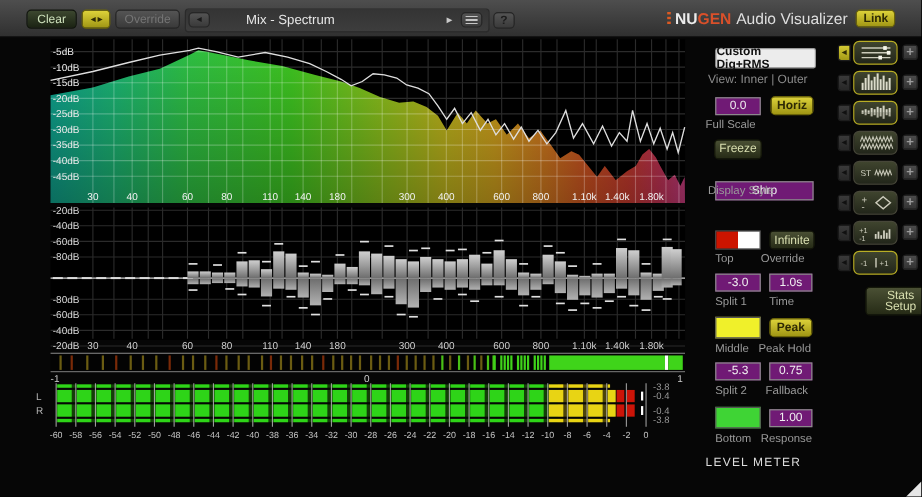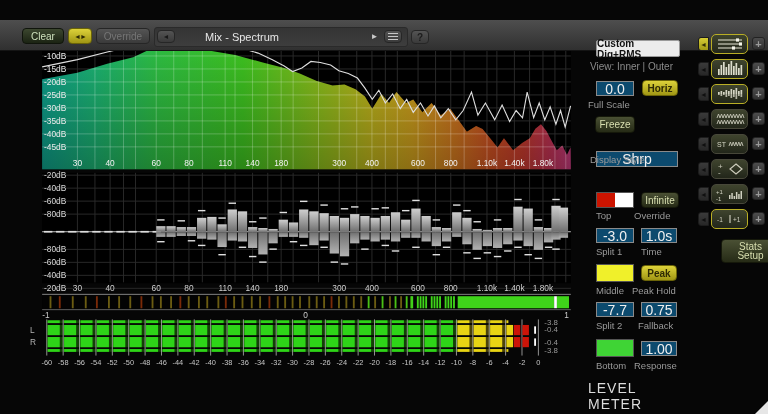--- a/index.html
+++ b/index.html
@@ -1,30 +1,30 @@
 <!DOCTYPE html>
 <html><head>
 <meta charset="utf-8">
 <style>
   html,body{margin:0;padding:0;background:#000;}
   #app{position:relative;width:768px;height:414px;background:#060606;overflow:hidden;
        font-family:"Liberation Sans",sans-serif;}
   .abs{position:absolute;}
   .toolbar{left:0;top:0;width:768px;height:30px;
-           background:linear-gradient(#4e4e4e,#303030);border-bottom:1px solid #141414;margin-top:20px;}
+           background:linear-gradient(#4e4e4e,#303030);border-bottom:1px solid #141414;}
   .btn{display:flex;align-items:center;justify-content:center;border-radius:4px;
        font-size:10px;box-sizing:border-box;}
   .btn-gray{background:linear-gradient(#545454,#3a3a3a);border:1px solid #262626;color:#c9c9c9;}
   .btn-clear{background:linear-gradient(#3c472f,#1b2313);border:1px solid #10150c;color:#cfe2bd;}
   .btn-yellow{background:linear-gradient(#ddd23a,#a09614);border:1px solid #6b6408;
               color:#2e2a04;font-weight:bold;}
   .btn-olive{background:linear-gradient(#4a5034,#262b16);border:1px solid #15180a;color:#d9dfb0;}
   .btn-dim{color:#757575;}
   .well{background:linear-gradient(#343434,#3d3d3d);border:1px solid #2a2a2a;border-radius:3px;}
-  .inputbox{background:#0c4a6e;border:1px solid #8a8a8a;color:#f0f0f0;font-size:14px;
+  .inputbox{background:#701a75;border:1px solid #8a8a8a;color:#f0f0f0;font-size:10px;
             display:flex;align-items:center;justify-content:center;box-sizing:border-box;}
   .whitebox{background:#ececec;border:1px solid #9a9a9a;color:#101010;font-size:10px;font-weight:bold;
             display:flex;align-items:center;justify-content:center;border-radius:2px;box-sizing:border-box;}
   .lbl{color:#9a9a9a;font-size:9.5px;text-align:left;}
   .swatch{box-sizing:border-box;border:1px solid #555;}
   .listicon{width:10px;height:8px;background:repeating-linear-gradient(180deg,#c6c6c6 0 1.2px,transparent 1.2px 2.9px);}
   .colon{display:flex;flex-direction:column;gap:1.5px;}
   .colon div{width:2.5px;height:2.5px;background:#dd5a22;}
   .strip-btn{background:linear-gradient(#3f442e,#22261a);border:1px solid #474739;border-radius:5px;
              display:flex;align-items:center;justify-content:center;box-sizing:border-box;}
@@ -680,20 +680,30 @@
     <div class="btn btn-gray btn-dim abs" style="left:96px;top:8px;width:54px;height:16px">Override</div>
     <div class="well abs" style="left:154px;top:7px;width:252px;height:18px">
       <div class="btn btn-gray abs" style="left:2px;top:2px;width:18px;height:13px;color:#191919;font-size:7px">◄</div>
       <span class="abs" style="left:50px;top:3px;font-size:11px;color:#e6e6e6">Mix - Spectrum</span>
       <div class="btn abs" style="left:212px;top:2px;width:15px;height:13px;color:#c9c9c9;font-size:8px">►</div>
       <div class="btn btn-gray abs" style="left:229px;top:2px;width:18px;height:13px">
           <div class="listicon"></div>
         </div>
     </div>
     <div class="btn btn-gray abs" style="left:411px;top:10px;width:18px;height:14px;color:#1c1c1c;font-weight:bold">?</div>
+    <div class="abs" style="left:556px;top:6px;height:18px;display:flex;align-items:center;gap:4px">
+      <div class="colon">
+          <div></div>
+          <div></div>
+          <div></div>
+        </div>
+      <div style="font-size:13px;font-weight:bold;color:#ececec"><span>NU</span><span style="color:#d9502a">GEN</span></div>
+      <div style="font-size:13px;color:#dedede">Audio Visualizer</div>
+      <div class="btn btn-yellow" style="width:33px;height:15px;margin-left:3px">Link</div>
+    </div>
   </div>
 
   <div id="controls">
     <div class="whitebox abs" style="left:596px;top:40px;width:84px;height:17px">Custom Dig+RMS</div>
     <div class="lbl abs" style="left:590px;top:61px;width:96px;font-size:10px;color:#8b8b8b">View: Inner | Outer</div>
     <div class="inputbox abs" style="left:596px;top:81px;width:38px;height:15px">0.0</div>
     <div class="btn btn-yellow abs" style="left:642px;top:80px;width:36px;height:16px">Horiz</div>
     <div class="lbl abs" style="left:588px;top:99px;width:54px">Full Scale</div>
     <div class="btn btn-olive abs" style="left:595px;top:116px;width:40px;height:17px">Freeze</div>
     <div class="inputbox abs" style="left:596px;top:151px;width:82px;height:16px">Shrp</div>
@@ -710,31 +720,31 @@
     <div class="inputbox abs" style="left:596px;top:228px;width:38px;height:15px">-3.0</div>
     <div class="inputbox abs" style="left:641px;top:228px;width:36px;height:15px">1.0s</div>
     <div class="lbl abs" style="left:596px;top:246px;width:38px">Split 1</div>
     <div class="lbl abs" style="left:641px;top:246px;width:36px">Time</div>
 
     <div class="swatch abs" style="left: 596px; top: 264px; width: 38px; height: 18px; background: rgb(240, 240, 42);"></div>
     <div class="btn btn-yellow abs" style="left:641px;top:265px;width:36px;height:16px">Peak</div>
     <div class="lbl abs" style="left:596px;top:285px;width:38px">Middle</div>
     <div class="lbl abs" style="left:632px;top:285px;width:54px">Peak Hold</div>
 
-    <div class="inputbox abs" style="left:596px;top:302px;width:38px;height:15px">-7.7</div>
+    <div class="inputbox abs" style="left:596px;top:302px;width:38px;height:15px">-5.3</div>
     <div class="inputbox abs" style="left:641px;top:302px;width:36px;height:15px">0.75</div>
     <div class="lbl abs" style="left:596px;top:320px;width:38px">Split 2</div>
     <div class="lbl abs" style="left:638px;top:320px;width:44px">Fallback</div>
 
     <div class="swatch abs" style="left: 596px; top: 339px; width: 38px; height: 18px; background: rgb(63, 212, 53);"></div>
     <div class="inputbox abs" style="left:641px;top:341px;width:36px;height:15px">1.00</div>
     <div class="lbl abs" style="left:596px;top:360px;width:38px">Bottom</div>
     <div class="lbl abs" style="left:634px;top:360px;width:52px">Response</div>
 
-    <div class="lbl abs" style="left:588px;top:380px;width:100px;color:#dcdcdc;font-size:14px;letter-spacing:1px">LEVEL METER</div>
+    <div class="lbl abs" style="left:588px;top:380px;width:100px;color:#dcdcdc;font-size:10px;letter-spacing:1px">LEVEL METER</div>
   </div>
 
   <div id="iconstrip">
       <div class="tabarrow abs on" style="position:absolute;left:698px;top:37px;width:11px;height:14px">◄</div>
       <div class="strip-btn abs active" style="position:absolute;left:711px;top:34px;width:37px;height:20px">
         <svg viewBox="0 0 32 16" width="32" height="16">
           <line x1="4" y1="4" x2="28" y2="4" stroke="#cbcbba" stroke-width="1.2"></line>
           <rect x="22" y="2.4" width="3" height="3.2" fill="#f5f5ea"></rect>
           <line x1="4" y1="8" x2="28" y2="8" stroke="#cbcbba" stroke-width="1.2"></line>
           <rect x="25" y="6.4" width="3" height="3.2" fill="#f5f5ea"></rect>

